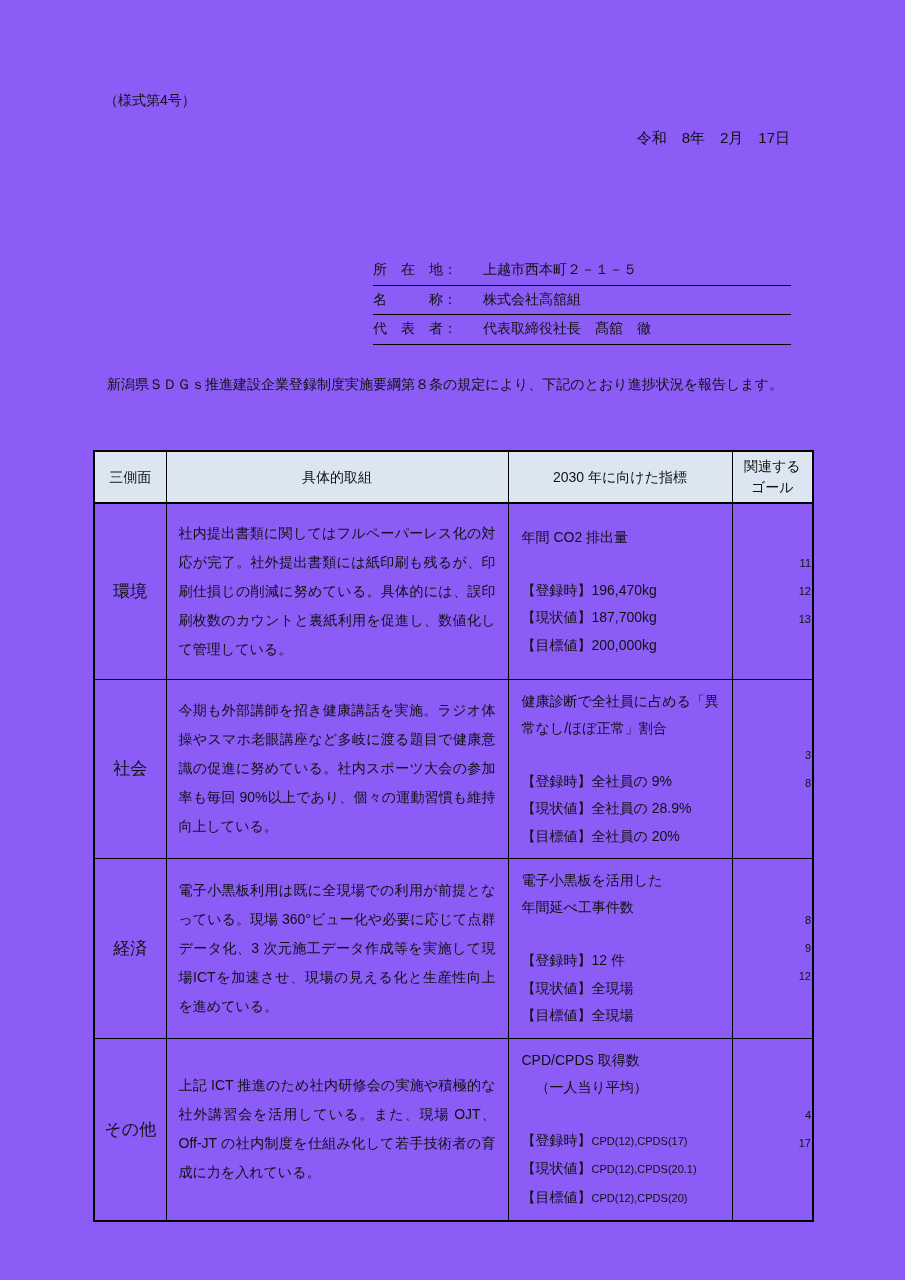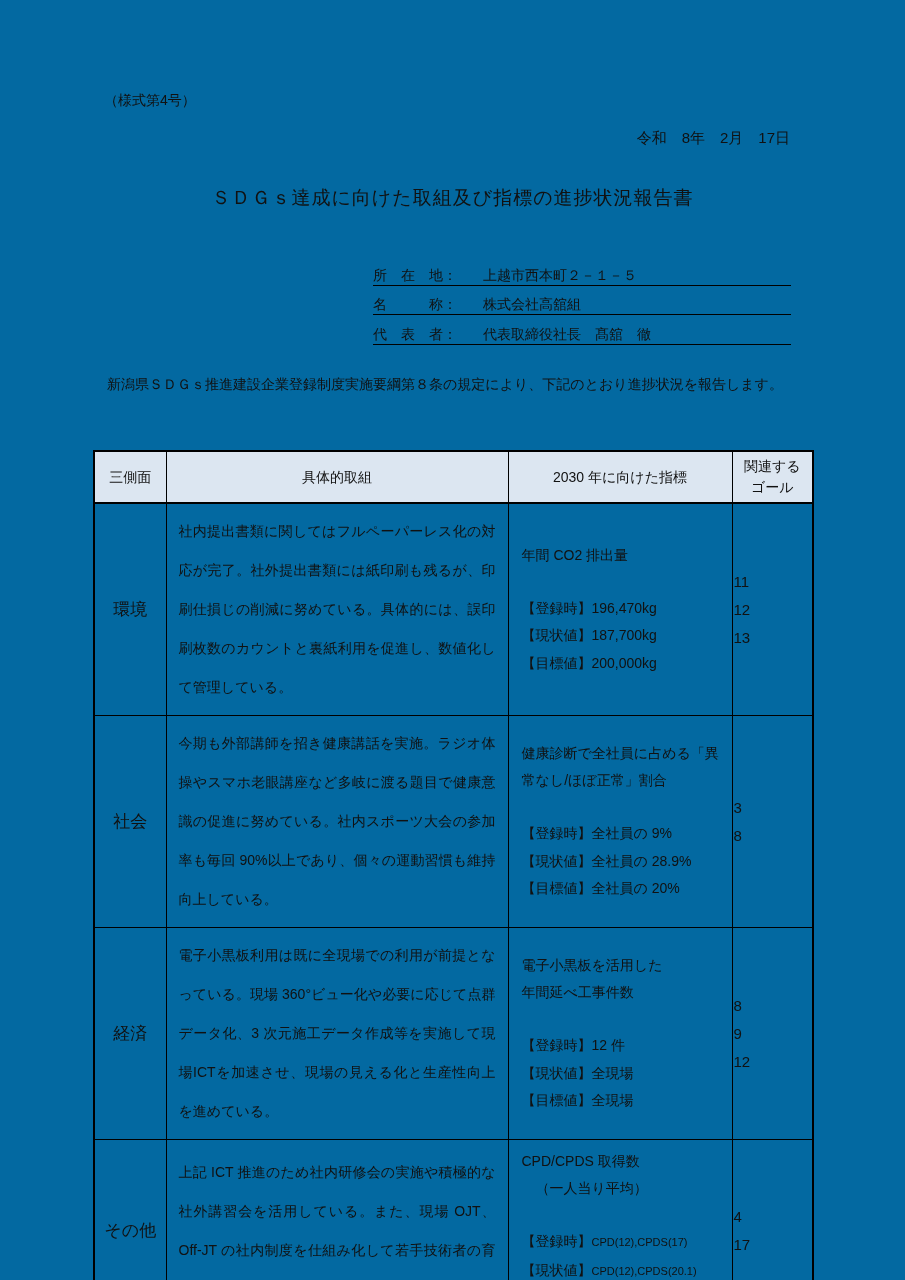--- a/index.html
+++ b/index.html
@@ -6,21 +6,21 @@
     margin: 0;
     padding: 0;
     background: #ffffff;
     font-family: "Liberation Sans", "DejaVu Sans", sans-serif;
     color: #111111;
   }
   .page {
     position: relative;
     width: 905px;
     height: 1280px;
-    background: #0369a1;
+    background: #8b5cf6;
     overflow: hidden;
   }
   .form-number {
     position: absolute;
     top: 92px;
     left: 104px;
     font-size: 14px;
   }
   .report-date {
     position: absolute;
@@ -40,21 +40,21 @@
     margin: 0;
   }
   .info-table {
     position: absolute;
     top: 256px;
     left: 373px;
     width: 418px;
   }
   .info-row {
     display: flex;
-    align-items: flex-end;
+    align-items: center;
     height: 28.5px;
     border-bottom: 1.5px solid #000;
     font-size: 14px;
   }
   .info-label {
     width: 96px;
     flex: 0 0 auto;
     white-space: nowrap;
   }
   .info-value {
@@ -96,21 +96,21 @@
     padding: 0 2px;
   }
   td.side-cell {
     text-align: center;
     vertical-align: middle;
     font-size: 17px;
   }
   td.torikumi-cell {
     padding: 8px 12px;
     font-size: 14px;
-    line-height: 39px;
+    line-height: 29px;
     text-align: justify;
     vertical-align: middle;
   }
   td.indicator-cell {
     padding: 8px 8px 8px 13px;
     font-size: 14px;
     vertical-align: middle;
   }
   .ind-title {
     line-height: 27px;
@@ -118,37 +118,36 @@
     margin-bottom: 26px;
   }
   .metric {
     line-height: 27.5px;
     white-space: nowrap;
   }
   .metric .small {
     font-size: 11px;
   }
   td.goals-cell {
-    text-align: left;
-    vertical-align: middle;
-    font-size: 15px;
+    text-align: right;
+    vertical-align: middle;
+    font-size: 11px;
   }
   .goal-num {
     line-height: 28px;
     min-height: 0;
   }
 </style>
 </head>
 <body>
 
 <div class="page">
 
   <div class="form-number">（様式第4号）</div>
   <div class="report-date">令和　8年　2月　17日</div>
-  <h1 class="doc-title">ＳＤＧｓ達成に向けた取組及び指標の進捗状況報告書</h1>
 
   <div class="info-table">
     <div class="info-row">
       <span class="info-label">所　在　地：</span>
       <span class="info-value">上越市西本町２－１－５</span>
     </div>
     <div class="info-row">
       <span class="info-label">名　　　称：</span>
       <span class="info-value">株式会社高舘組</span>
     </div>

